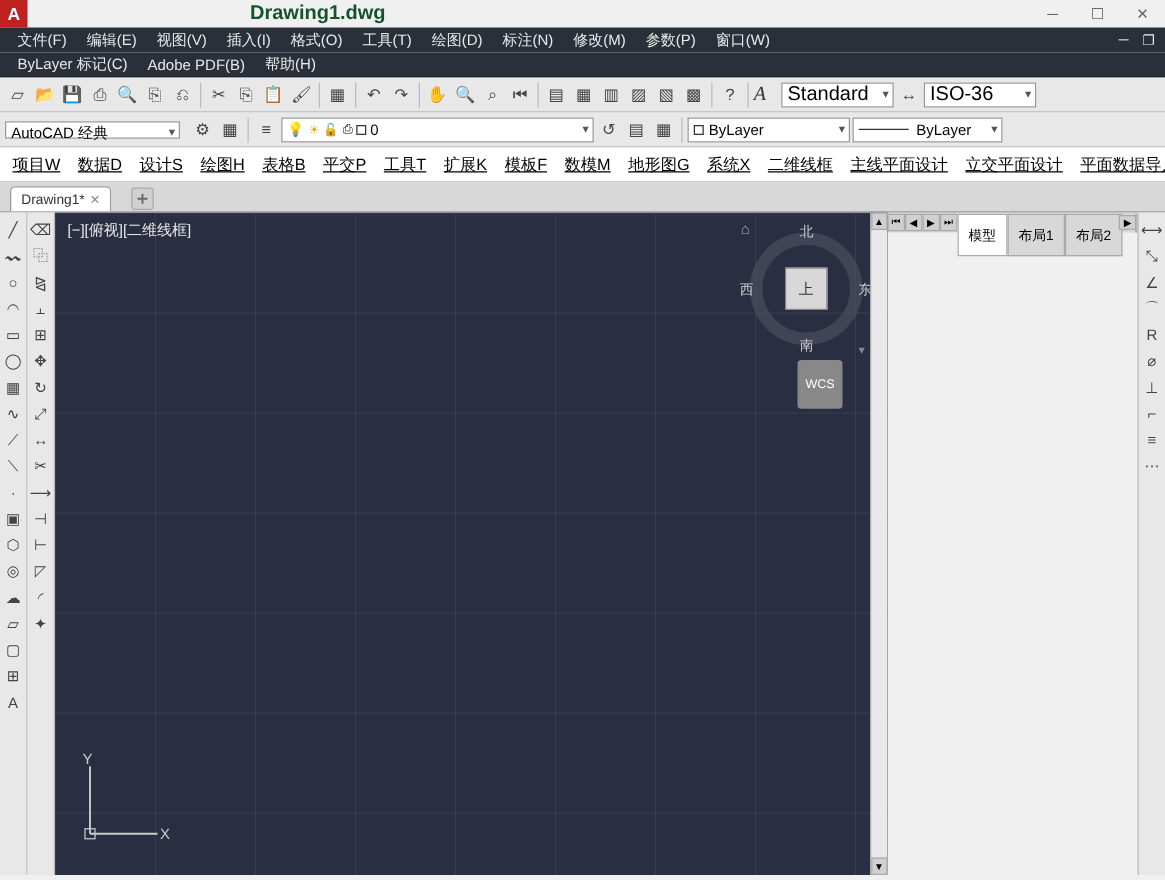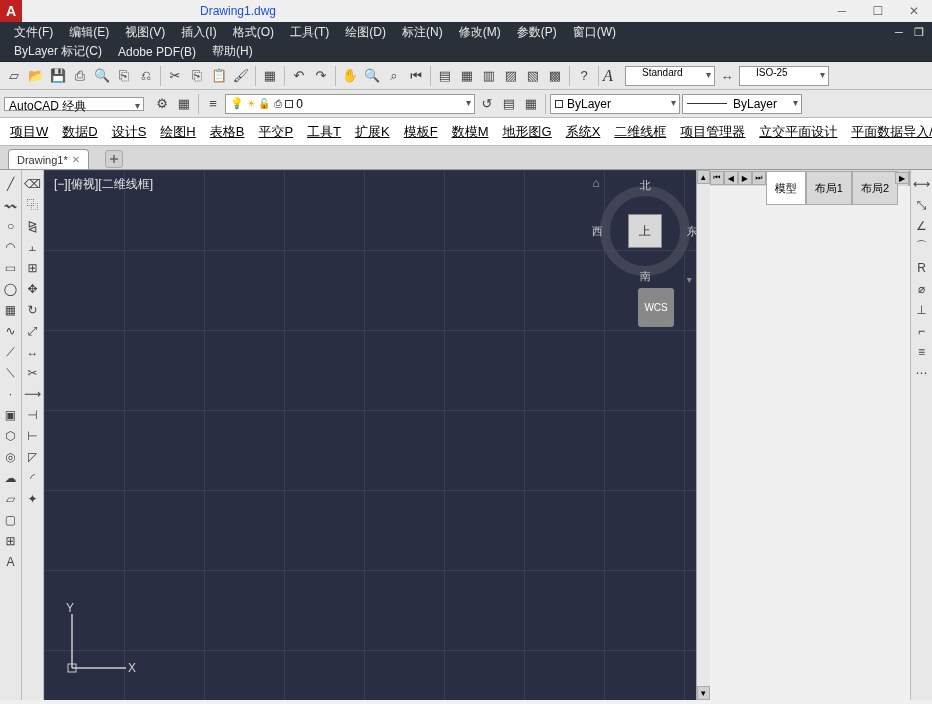--- a/index.html
+++ b/index.html
@@ -1,37 +1,37 @@
 <!DOCTYPE html>
 <html><head>
 <meta charset="utf-8">
 <style>
 * { margin: 0; padding: 0; box-sizing: border-box; font-family: "Microsoft YaHei", Arial, sans-serif; }
 body { width: 932px; height: 704px; overflow: hidden; background: #f0f0f0; }
 
 .titlebar { height: 22px; background: #f0f0f0; display: flex; align-items: center; position: relative; }
 .titlebar .logo { width: 22px; height: 22px; background: #c02020; color: #fff; display: flex; align-items: center; justify-content: center; font-size: 14px; font-weight: bold; }
-.titlebar .title { position: absolute; left: 200px; font-size: 12px; color: #1d4ed8; }
+.titlebar .title { position: absolute; left: 200px; font-size: 16px; color: #14532d; font-weight: bold; }
 .titlebar .winbtns { position: absolute; right: 0; display: flex; }
 .titlebar .winbtn { width: 36px; height: 22px; display: flex; align-items: center; justify-content: center; color: #666; font-size: 12px; }
 
 .menubar { height: 20px; background: #293039; display: flex; align-items: center; padding: 0 6px; position: relative; }
 .menubar .mitem { color: #e8e8e8; font-size: 12px; padding: 0 8px; white-space: nowrap; }
 .menubar .mdi { position: absolute; right: 6px; display: flex; gap: 6px; }
 .menubar .mdi span { color: #e8e8e8; font-size: 11px; width: 14px; text-align: center; }
 
 .menubar2 { height: 20px; background: #293039; display: flex; align-items: center; padding: 0 6px; border-bottom: 1px solid #1a1f25; }
 .menubar2 .mitem { color: #e8e8e8; font-size: 12px; padding: 0 8px; }
 
 .toolbar1 { height: 28px; background: #e8e8e8; border-bottom: 1px solid #bbb; display: flex; align-items: center; padding: 0 4px; gap: 2px; }
 .toolbar1 .tbtn { width: 20px; height: 20px; display: flex; align-items: center; justify-content: center; color: #444; font-size: 13px; border: 1px solid transparent; }
 .toolbar1 .sep { width: 1px; height: 20px; background: #bbb; margin: 0 2px; }
 .toolbar1 .stylebox { display: flex; align-items: center; gap: 4px; }
 .toolbar1 .styleA { font-family: serif; font-style: italic; font-size: 16px; color: #333; width: 18px; }
-.toolbar1 .dropdown { height: 20px; border: 1px solid #999; background: #fff; font-size: 10px; padding: 0 14px 0 16px; min-width: 90px; position: relative; }
+.toolbar1 .dropdown { height: 20px; border: 1px solid #999; background: #fff; font-size: 16px; padding: 0 14px 0 4px; min-width: 90px; position: relative; }
 .toolbar1 .dropdown::after { content: "▾"; position: absolute; right: 3px; top: 2px; font-size: 10px; color: #555; }
 
 .toolbar2 { height: 28px; background: #e8e8e8; border-bottom: 1px solid #bbb; display: flex; align-items: center; padding: 0 4px; gap: 2px; }
 .toolbar2 .workspace { height: 14px; border: 1px solid #999; background: #fff; font-size: 12px; padding: 0 14px 0 4px; min-width: 140px; margin-right: 6px; position: relative; }
 .toolbar2 .workspace::after { content: "▾"; position: absolute; right: 3px; top: 2px; font-size: 10px; color: #555; }
 .toolbar2 .tbtn { width: 20px; height: 20px; display: flex; align-items: center; justify-content: center; color: #444; font-size: 13px; }
 .toolbar2 .sep { width: 1px; height: 20px; background: #bbb; margin: 0 2px; }
 .toolbar2 .layerdrop { height: 20px; border: 1px solid #999; background: #fff; font-size: 12px; padding: 0 14px 0 4px; min-width: 250px; position: relative; display: flex; align-items: center; gap: 3px; }
 .toolbar2 .layerdrop::after { content: "▾"; position: absolute; right: 3px; top: 2px; font-size: 10px; color: #555; }
 .toolbar2 .bylayer { height: 20px; border: 1px solid #999; background: #fff; font-size: 12px; padding: 0 14px 0 4px; min-width: 130px; position: relative; display: flex; align-items: center; gap: 4px; }
@@ -160,21 +160,21 @@
   <div class="tbtn">▧</div>
   <div class="tbtn">▩</div>
   <div class="sep"></div>
   <div class="tbtn">?</div>
   <div class="sep"></div>
   <div class="stylebox">
     <span class="styleA">A</span>
     <div class="dropdown">Standard</div>
   </div>
   <div class="tbtn">↔</div>
-  <div class="dropdown">ISO-25</div>
+  <div class="dropdown">ISO-36</div>
 </div>
 
 <div class="toolbar2">
   <div class="workspace">AutoCAD 经典</div>
   <div class="tbtn">⚙</div>
   <div class="tbtn">▦</div>
   <div class="sep"></div>
   <div class="tbtn">≡</div>
   <div class="layerdrop">
     <span class="bulb">💡</span>
@@ -205,21 +205,21 @@
   <div class="ctab">绘图H</div>
   <div class="ctab">表格B</div>
   <div class="ctab">平交P</div>
   <div class="ctab">工具T</div>
   <div class="ctab">扩展K</div>
   <div class="ctab">模板F</div>
   <div class="ctab">数模M</div>
   <div class="ctab">地形图G</div>
   <div class="ctab">系统X</div>
   <div class="ctab">二维线框</div>
-  <div class="ctab">项目管理器</div>
+  <div class="ctab">主线平面设计</div>
   <div class="ctab">立交平面设计</div>
   <div class="ctab">平面数据导入/导出</div>
 </div>
 
 <div class="tabrow">
   <div class="tab active">
     <span>Drawing1*</span>
     <span class="close">✕</span>
   </div>
   <div class="plus">

